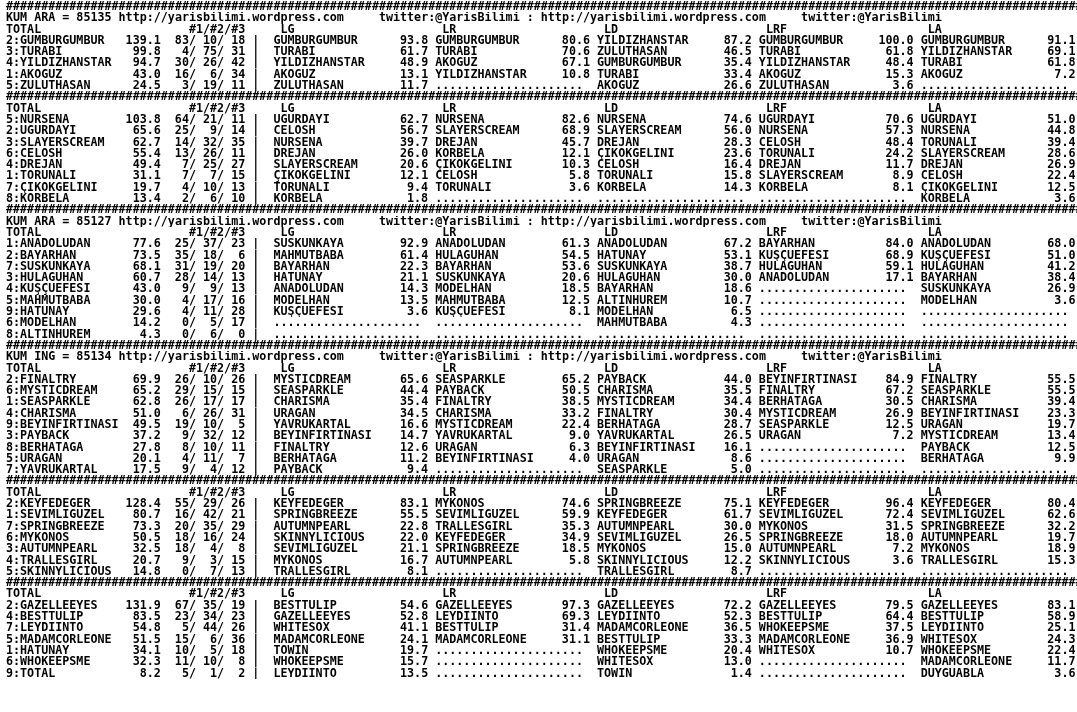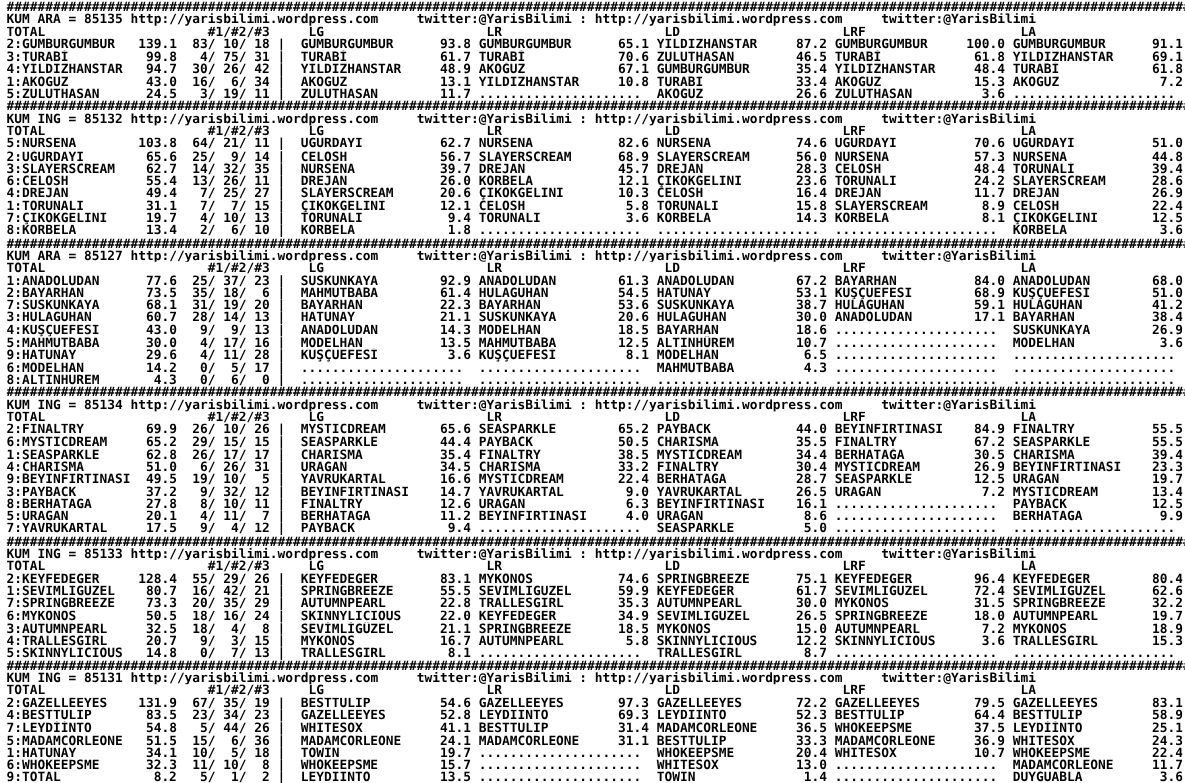--- a/index.html
+++ b/index.html
@@ -39,21 +39,21 @@
       <span class="c c-phead">LD</span>
       <span class="c c-phead">LRF</span>
       <span class="c c-phead">LA</span>
     </div>
     <div>
   <div class="row">
     <span class="c c-label">2:GÜMBÜRGÜMBÜR</span>
     <span class="c c-total">139.1</span>
     <span class="c c-counts">83/ 10/ 18</span>
     <span class="c c-sep">|</span>
-  <span class="c c-pname">GÜMBÜRGÜMBÜR</span><span class="c c-pval">93.8</span><span class="c c-pname">GÜMBÜRGÜMBÜR</span><span class="c c-pval">65.1</span><span class="c c-pname">YILDIZHANSTAR</span><span class="c c-pval">87.2</span><span class="c c-pname">GÜMBÜRGÜMBÜR</span><span class="c c-pval">100.0</span><span class="c c-pname">GÜMBÜRGÜMBÜR</span><span class="c c-pval">91.1</span></div>
+  <span class="c c-pname">GÜMBÜRGÜMBÜR</span><span class="c c-pval">93.8</span><span class="c c-pname">GÜMBÜRGÜMBÜR</span><span class="c c-pval">80.6</span><span class="c c-pname">YILDIZHANSTAR</span><span class="c c-pval">87.2</span><span class="c c-pname">GÜMBÜRGÜMBÜR</span><span class="c c-pval">100.0</span><span class="c c-pname">GÜMBÜRGÜMBÜR</span><span class="c c-pval">91.1</span></div>
 
   <div class="row">
     <span class="c c-label">3:TURABİ</span>
     <span class="c c-total">99.8</span>
     <span class="c c-counts"> 4/ 75/ 31</span>
     <span class="c c-sep">|</span>
   <span class="c c-pname">TURABİ</span><span class="c c-pval">61.7</span><span class="c c-pname">TURABİ</span><span class="c c-pval">70.6</span><span class="c c-pname">ZULUTHASAN</span><span class="c c-pval">46.5</span><span class="c c-pname">TURABİ</span><span class="c c-pval">61.8</span><span class="c c-pname">YILDIZHANSTAR</span><span class="c c-pval">69.1</span></div>
 
   <div class="row">
     <span class="c c-label">4:YILDIZHANSTAR</span>
@@ -73,21 +73,20 @@
     <span class="c c-label">5:ZULUTHASAN</span>
     <span class="c c-total">24.5</span>
     <span class="c c-counts"> 3/ 19/ 11</span>
     <span class="c c-sep">|</span>
   <span class="c c-pname">ZULUTHASAN</span><span class="c c-pval">11.7</span><span class="c c-dots">.....................</span><span class="c c-pname">AKOĞUZ</span><span class="c c-pval">26.6</span><span class="c c-pname">ZULUTHASAN</span><span class="c c-pval">3.6</span><span class="c c-dots">.....................</span></div>
 </div>
   </section>
 
   <section>
     <div class="line">################################################################################################################################################################</div>
-    <div class="line">KUM ING = 85132 http://yarisbilimi.wordpress.com     twitter:@YarisBilimi : http://yarisbilimi.wordpress.com     twitter:@YarisBilimi</div>
     <div class="row">
       <span class="c c-label">TOTAL</span>
       <span class="c c-total"></span>
       <span class="c c-counts">#1/#2/#3</span>
       <span class="c c-sep"></span>
       <span class="c c-phead">LG</span>
       <span class="c c-phead">LR</span>
       <span class="c c-phead">LD</span>
       <span class="c c-phead">LRF</span>
       <span class="c c-phead">LA</span>
@@ -306,21 +305,20 @@
     <span class="c c-label">7:YAVRUKARTAL</span>
     <span class="c c-total">17.5</span>
     <span class="c c-counts"> 9/  4/ 12</span>
     <span class="c c-sep">|</span>
   <span class="c c-pname">PAYBACK</span><span class="c c-pval">9.4</span><span class="c c-dots">.....................</span><span class="c c-pname">SEASPARKLE</span><span class="c c-pval">5.0</span><span class="c c-dots">.....................</span><span class="c c-dots">.....................</span></div>
 </div>
   </section>
 
   <section>
     <div class="line">################################################################################################################################################################</div>
-    <div class="line">KUM ING = 85133 http://yarisbilimi.wordpress.com     twitter:@YarisBilimi : http://yarisbilimi.wordpress.com     twitter:@YarisBilimi</div>
     <div class="row">
       <span class="c c-label">TOTAL</span>
       <span class="c c-total"></span>
       <span class="c c-counts">#1/#2/#3</span>
       <span class="c c-sep"></span>
       <span class="c c-phead">LG</span>
       <span class="c c-phead">LR</span>
       <span class="c c-phead">LD</span>
       <span class="c c-phead">LRF</span>
       <span class="c c-phead">LA</span>
@@ -372,21 +370,20 @@
     <span class="c c-label">5:SKINNYLICIOUS</span>
     <span class="c c-total">14.8</span>
     <span class="c c-counts"> 0/  7/ 13</span>
     <span class="c c-sep">|</span>
   <span class="c c-pname">TRALLESGIRL</span><span class="c c-pval">8.1</span><span class="c c-dots">.....................</span><span class="c c-pname">TRALLESGIRL</span><span class="c c-pval">8.7</span><span class="c c-dots">.....................</span><span class="c c-dots">.....................</span></div>
 </div>
   </section>
 
   <section>
     <div class="line">################################################################################################################################################################</div>
-    <div class="line">KUM ING = 85131 http://yarisbilimi.wordpress.com     twitter:@YarisBilimi : http://yarisbilimi.wordpress.com     twitter:@YarisBilimi</div>
     <div class="row">
       <span class="c c-label">TOTAL</span>
       <span class="c c-total"></span>
       <span class="c c-counts">#1/#2/#3</span>
       <span class="c c-sep"></span>
       <span class="c c-phead">LG</span>
       <span class="c c-phead">LR</span>
       <span class="c c-phead">LD</span>
       <span class="c c-phead">LRF</span>
       <span class="c c-phead">LA</span>

